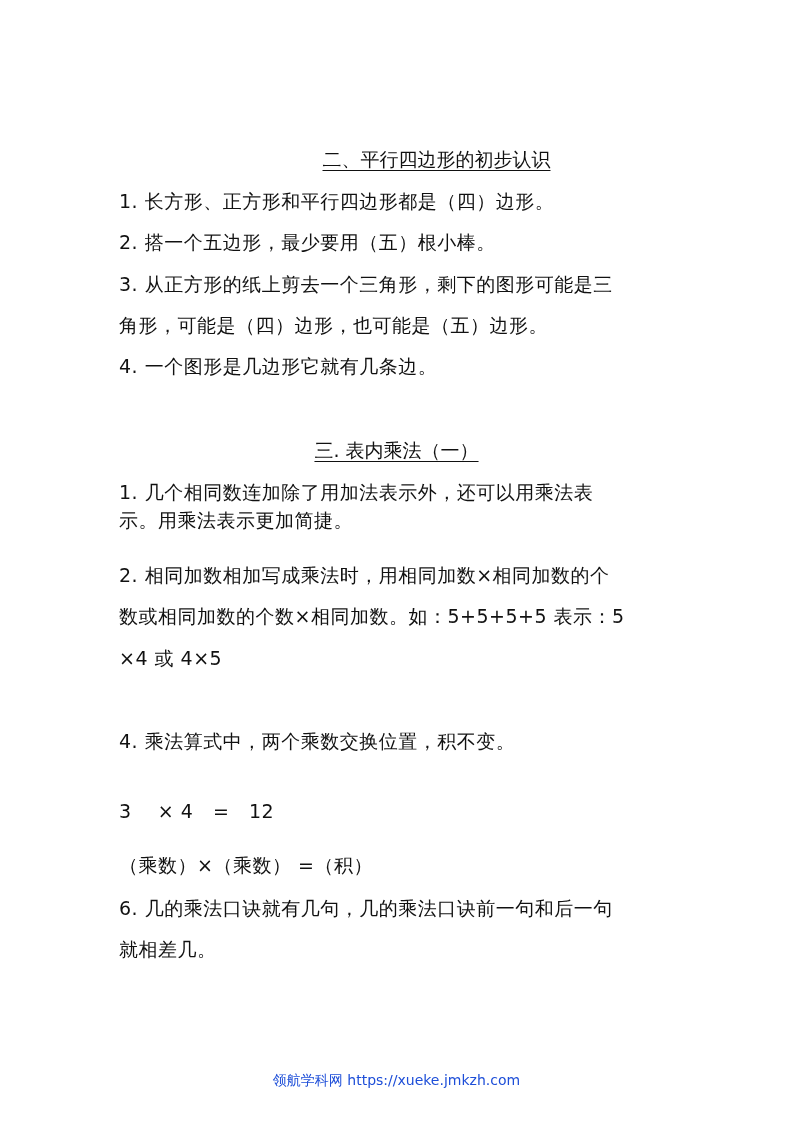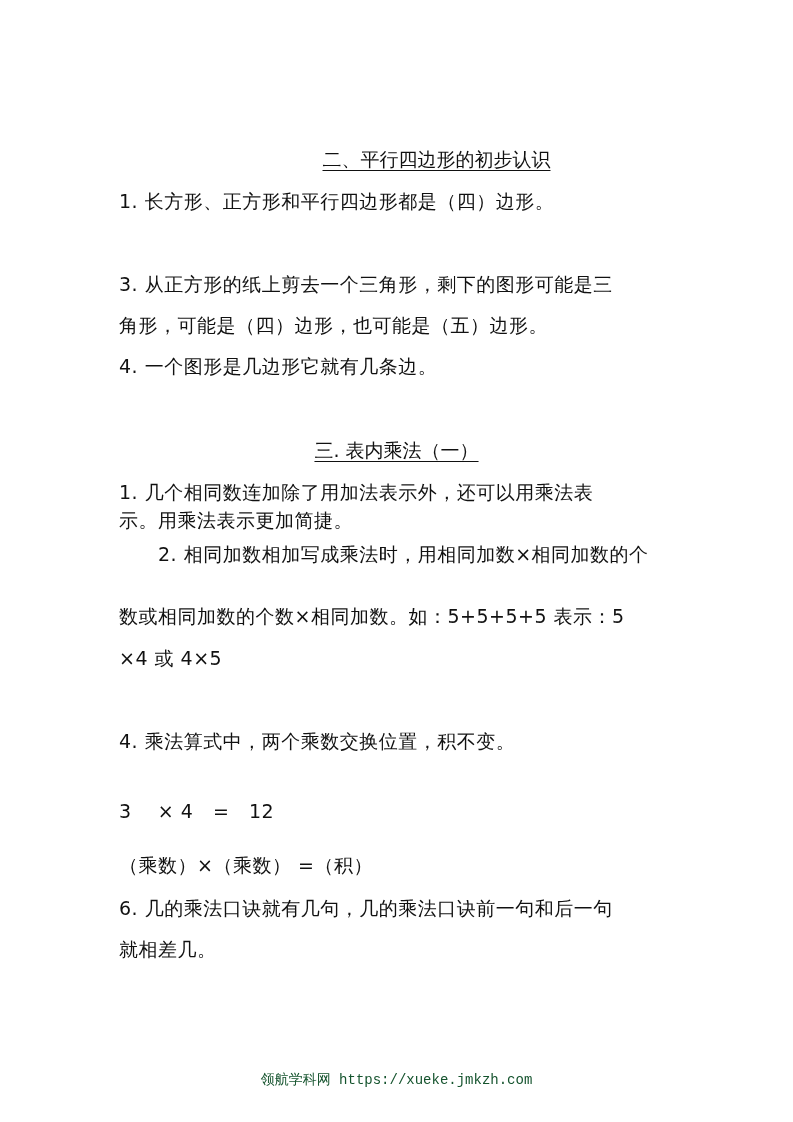--- a/index.html
+++ b/index.html
@@ -13,44 +13,45 @@
     position: absolute; left: 0; width: 793px; text-align: center;
     font-size: 19px; line-height: 24px;
   }
   .heading span { text-decoration: underline; text-underline-offset: 4px; text-decoration-thickness: 1px; }
   .line {
     position: absolute; left: 119px; width: 560px;
     font-size: 19px; line-height: 24px; white-space: nowrap; letter-spacing: 0.5px;
   }
   .footer {
     position: absolute; left: 0; width: 793px; top: 1070px; text-align: center;
-    font-size: 14px; color: #14532d; line-height: 20px; font-family: Liberation Mono, monospace;
+    font-size: 14px; color: #1d4ed8; line-height: 20px;
   }
 </style>
 </head>
 <body>
 
 <div class="page">
 
   <div class="heading" style="top:147px;padding-left:40px;">
     <span>二、平行四边形的初步认识</span>
   </div>
 
   <div class="line" style="top:189px;">1. 长方形、正方形和平行四边形都是（四）边形。</div>
+  <div class="line" style="top:230px;">2. 搭一个五边形，最少要用（五）根小棒。</div>
   <div class="line" style="top:272px;">3. 从正方形的纸上剪去一个三角形，剩下的图形可能是三</div>
   <div class="line" style="top:313px;">角形，可能是（四）边形，也可能是（五）边形。</div>
   <div class="line" style="top:354px;">4. 一个图形是几边形它就有几条边。</div>
 
   <div class="heading" style="top:438px;">
     <span>三. 表内乘法（一）</span>
   </div>
 
   <div class="line" style="top:480px;">1. 几个相同数连加除了用加法表示外，还可以用乘法表</div>
   <div class="line" style="top:508px;">示。用乘法表示更加简捷。</div>
-  <div class="line" style="top:542px;margin-left:39px;">2. 相同加数相加写成乘法时，用相同加数×相同加数的个</div>
+  <div class="line" style="top:563px;">2. 相同加数相加写成乘法时，用相同加数×相同加数的个</div>
   <div class="line" style="top:604px;">数或相同加数的个数×相同加数。如：5+5+5+5  表示：5</div>
   <div class="line" style="top:646px;">×4 或 4×5</div>
   <div class="line" style="top:729px;">4. 乘法算式中，两个乘数交换位置，积不变。</div>
   <div class="line" style="top:799px; white-space:pre;">3    × 4   =   12</div>
   <div class="line" style="top:853px;">（乘数）×（乘数） =（积）</div>
   <div class="line" style="top:896px;">6. 几的乘法口诀就有几句，几的乘法口诀前一句和后一句</div>
   <div class="line" style="top:937px;">就相差几。</div>
 
   <div class="footer">领航学科网 https://xueke.jmkzh.com</div>
 </div>

